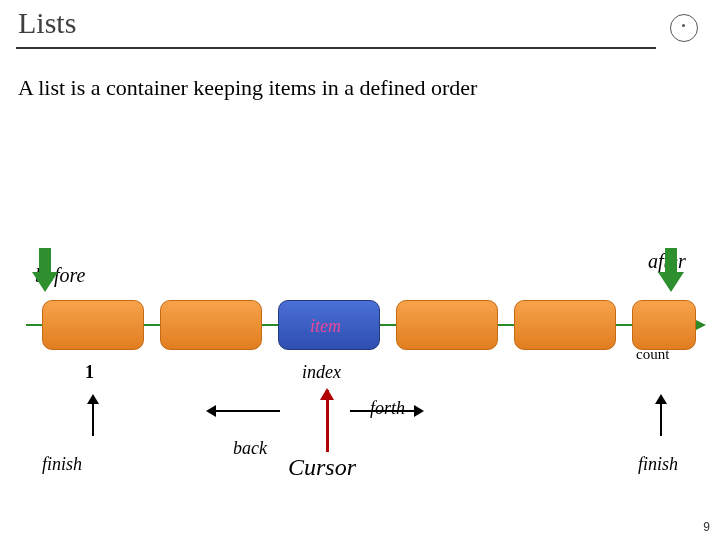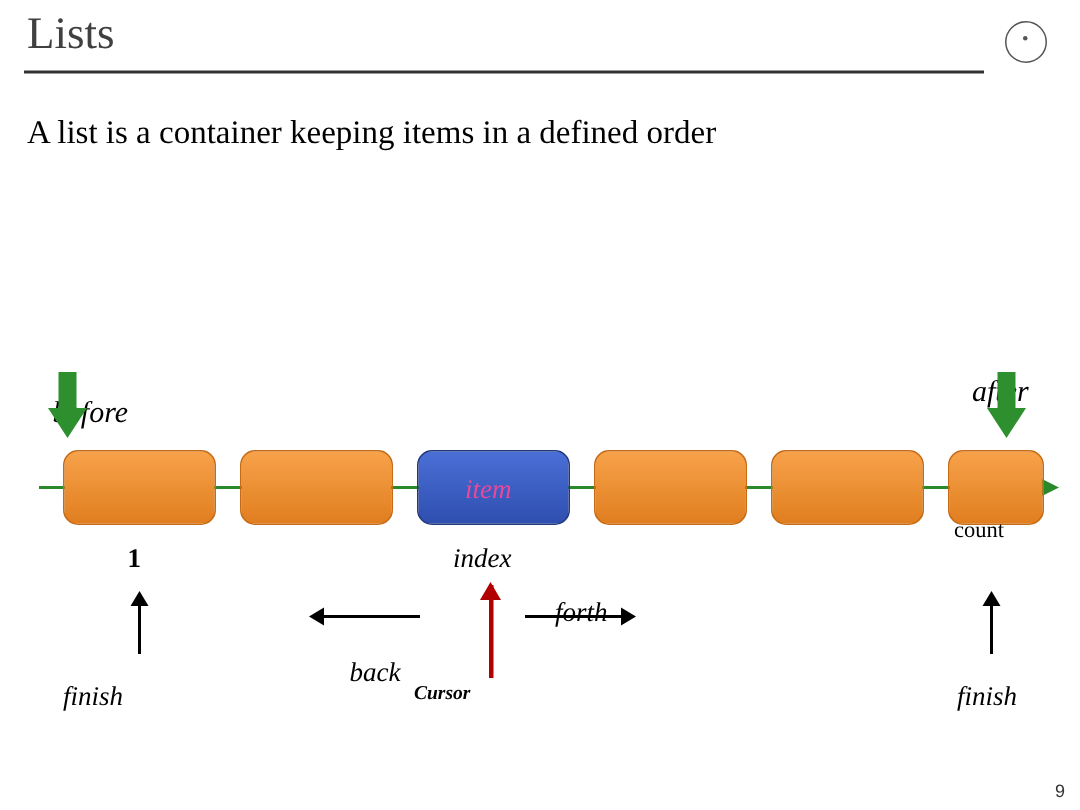--- a/index.html
+++ b/index.html
@@ -25,21 +25,21 @@
   .ga-head{position:absolute;left:0;top:24px;width:0;height:0;border-left:13px solid transparent;border-right:13px solid transparent;border-top:20px solid #2e8f2e;}
   .ga-before{left:32px;top:248px;}
   .ga-after{left:658px;top:248px;}
   .idx{position:absolute;left:302px;top:362px;font-size:18px;font-style:italic;}
   .one{position:absolute;left:85px;top:362px;font-size:18px;font-weight:bold;}
   .count{position:absolute;left:636px;top:346px;font-size:15px;}
   .back{position:absolute;left:233px;top:398px;font-size:18px;font-style:italic;margin-top:40px;}
   .forth{position:absolute;left:370px;top:398px;font-size:18px;font-style:italic;font-family:Liberation Serif, serif;}
   .start{position:absolute;left:42px;top:454px;font-size:18px;font-style:italic;}
   .finish{position:absolute;left:638px;top:454px;font-size:18px;font-style:italic;}
-  .cursor{position:absolute;left:276px;top:454px;font-size:13px;font-style:italic;font-weight:bold;}
+  .cursor{position:absolute;left:288px;top:454px;font-size:24px;font-style:italic;}
   .uparrow{position:absolute;width:2px;height:40px;background:#000;}
   .uparrow::before{content:"";position:absolute;left:-5px;top:-2px;width:0;height:0;border-left:6px solid transparent;border-right:6px solid transparent;border-bottom:10px solid #000;}
   .ua-1{left:92px;top:396px;}
   .ua-count{left:660px;top:396px;}
   .redarrow{position:absolute;left:326px;top:390px;width:3px;height:62px;background:#b00000;}
   .redarrow::before{content:"";position:absolute;left:-6px;top:-2px;width:0;height:0;border-left:7.5px solid transparent;border-right:7.5px solid transparent;border-bottom:12px solid #b00000;}
   .harrow{position:absolute;top:410px;height:2px;background:#000;}
   .ha-back{left:208px;width:72px;}
   .ha-back::before{content:"";position:absolute;left:-2px;top:-5px;width:0;height:0;border-right:10px solid #000;border-top:6px solid transparent;border-bottom:6px solid transparent;}
   .ha-forth{left:350px;width:72px;}

